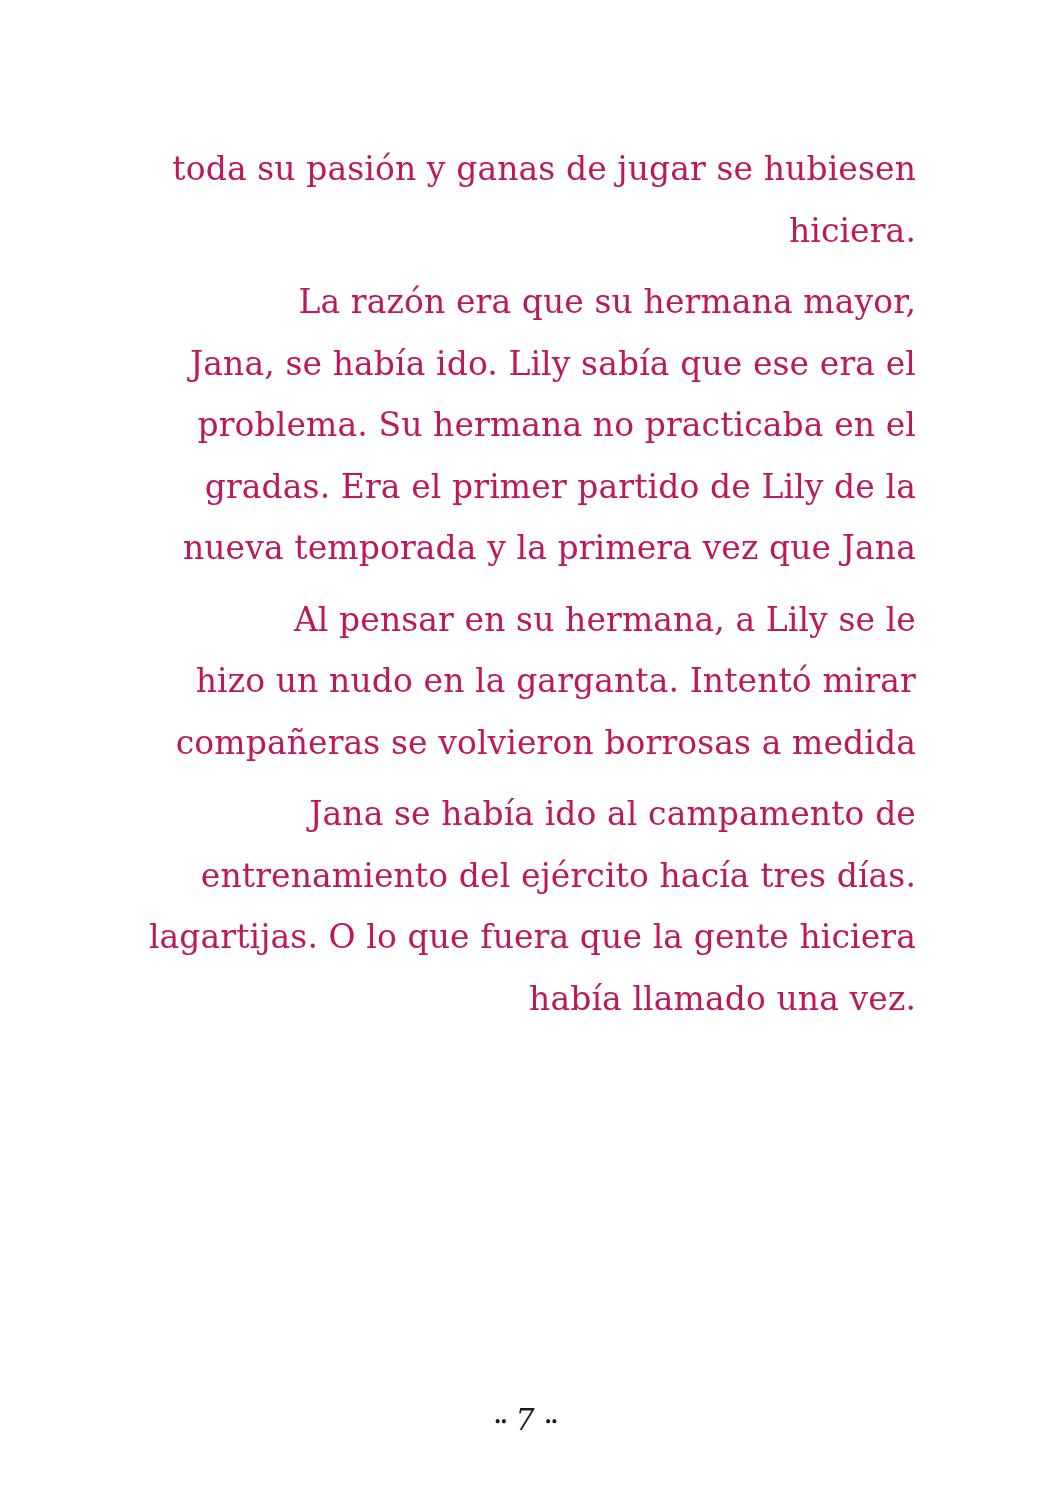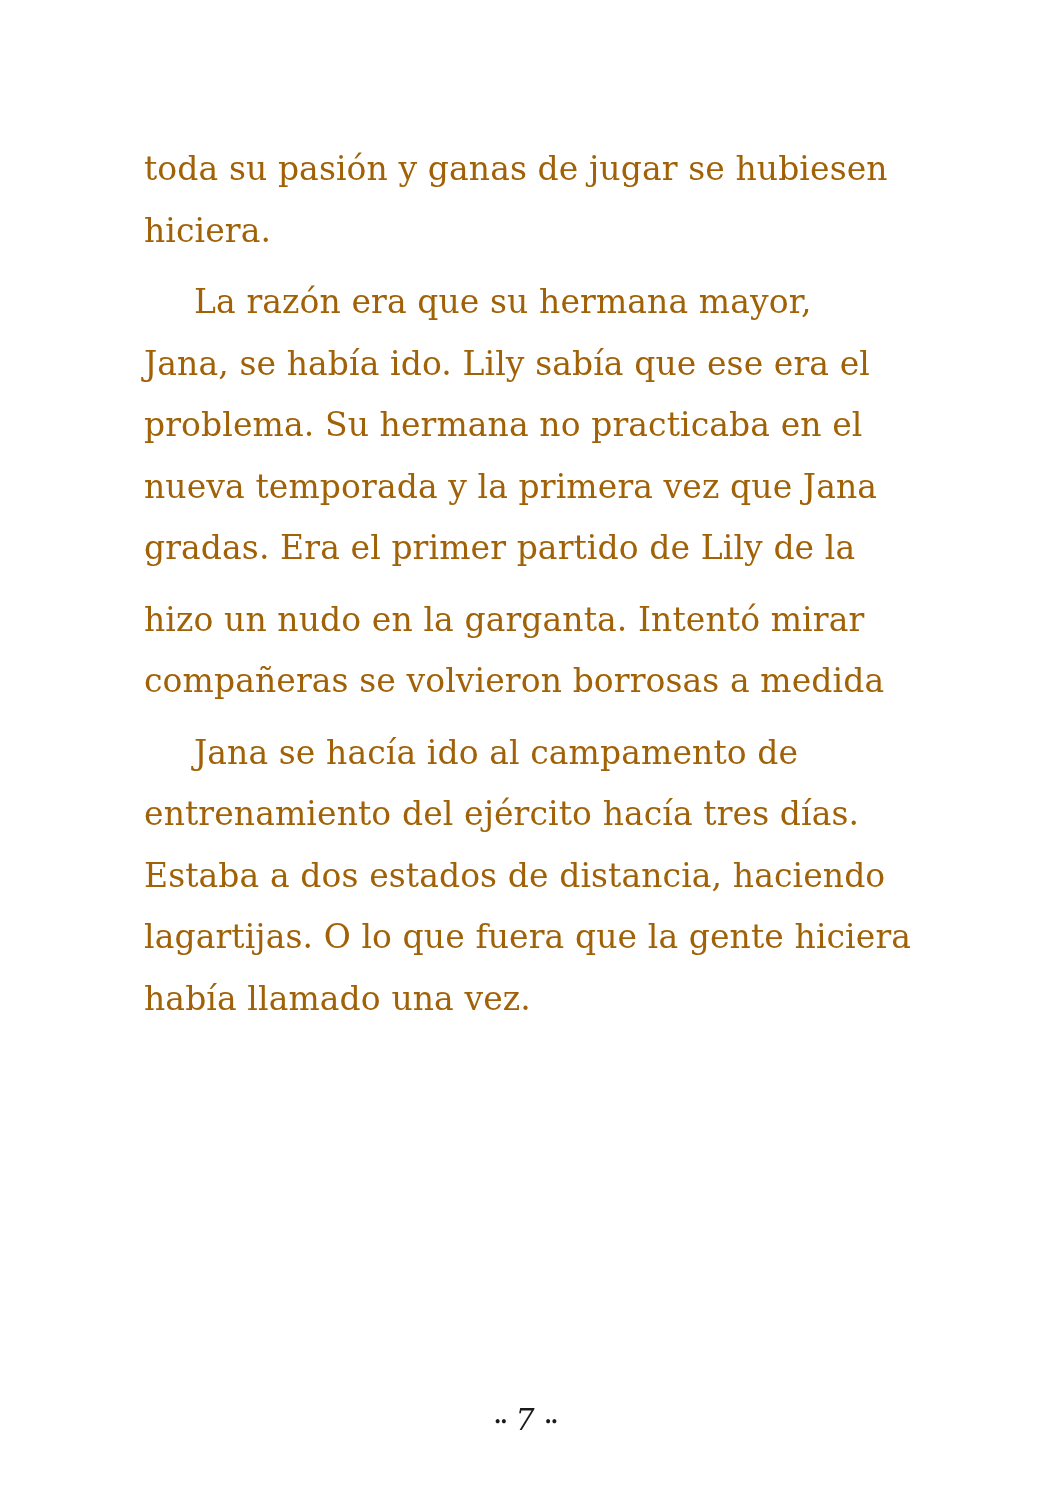--- a/index.html
+++ b/index.html
@@ -1,21 +1,22 @@
 <!DOCTYPE html>
 <html><head>
 <meta charset="utf-8">
 <style>
   html, body { margin: 0; padding: 0; background: #ffffff; }
   body { width: 1050px; height: 1500px; position: relative; overflow: hidden; }
   .page {
-    position: absolute; left: 144px; top: 138px; width: 780px;
+    position: absolute; left: 136px; top: 138px; width: 780px;
     font-family: "DejaVu Serif", "Liberation Serif", serif;
-    font-size: 33px; line-height: 61.5px; color: #a16207;
+    font-size: 33px; line-height: 61.5px; color: #be185d;
     letter-spacing: 0.1px;
+    text-align: right;
   }
   .para { margin: 0 0 0 0; }
   .para + .para { margin-top: 10px; }
   .indent { text-indent: 50px; }
   .line { display: block; white-space: nowrap; }
   .folio {
     position: absolute; top: 1402px; left: 0; width: 1050px; text-align: center;
     font-family: "DejaVu Serif", "Liberation Serif", serif; font-size: 30px; color: #1a1a1a;
     font-style: italic;
   }
@@ -26,31 +27,31 @@
 
 <div class="page">
   <p class="para">
     <span class="line">toda su pasión y ganas de jugar se hubiesen</span>
     <span class="line">hiciera.</span>
   </p>
   <p class="para">
     <span class="line indent">La razón era que su hermana mayor,</span>
     <span class="line">Jana, se había ido. Lily sabía que ese era el</span>
     <span class="line">problema. Su hermana no practicaba en el</span>
+    <span class="line">gradas. Era el primer partido de Lily de la</span>
     <span class="line">nueva temporada y la primera vez que Jana</span>
-    <span class="line">gradas. Era el primer partido de Lily de la</span>
   </p>
   <p class="para">
+    <span class="line indent">Al pensar en su hermana, a Lily se le</span>
     <span class="line">hizo un nudo en la garganta. Intentó mirar</span>
     <span class="line">compañeras se volvieron borrosas a medida</span>
   </p>
   <p class="para">
-    <span class="line indent">Jana se hacía ido al campamento de</span>
+    <span class="line indent">Jana se había ido al campamento de</span>
     <span class="line">entrenamiento del ejército hacía tres días.</span>
-    <span class="line">Estaba a dos estados de distancia, haciendo</span>
     <span class="line">lagartijas. O lo que fuera que la gente hiciera</span>
     <span class="line">había llamado una vez.</span>
   </p>
 </div>
 
 <div class="folio">
   <span class="dot">••</span>
   <span>7</span>
   <span class="dot">••</span>
 </div>

